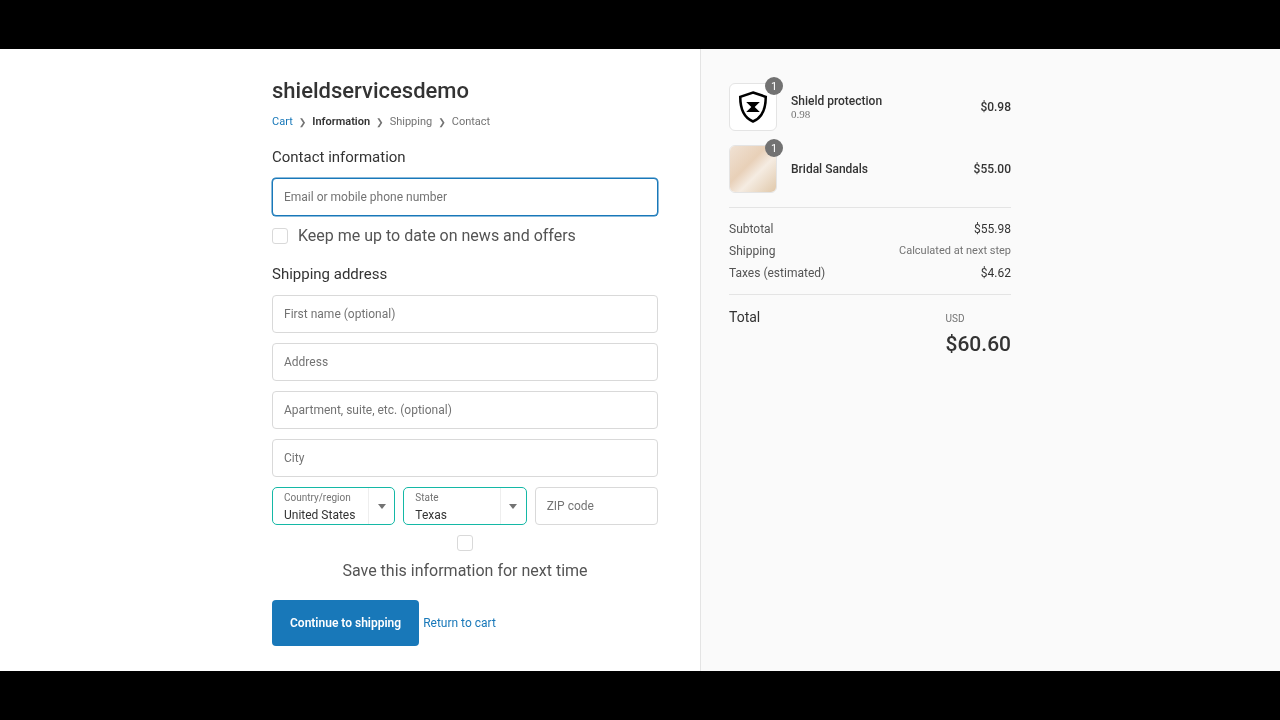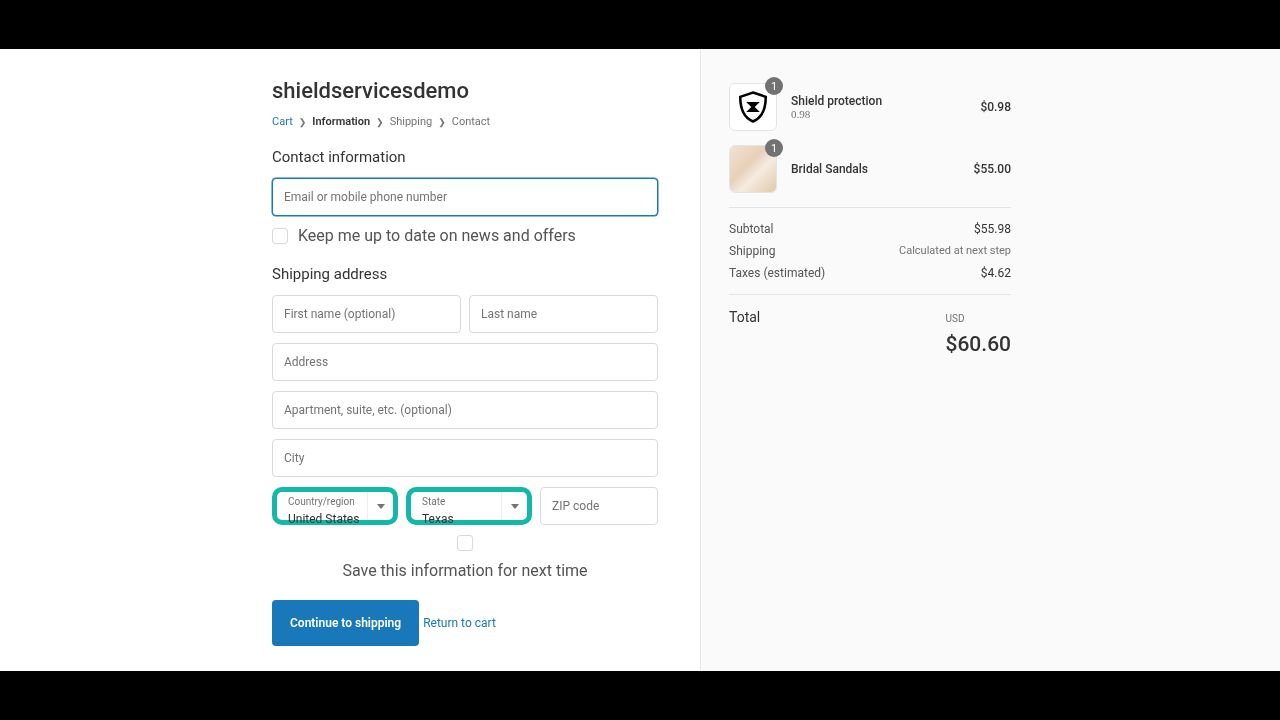--- a/index.html
+++ b/index.html
@@ -83,22 +83,22 @@
   .checkbox {
     width: 16px;
     height: 16px;
     border: 1px solid #d9d9d9;
     border-radius: 3px;
     background: #fff;
   }
   .check-label { font-size: 16px; color: #545454; }
   .select-wrap {
     position: relative;
-    border: 5px solid #14b8a6;
-    border-radius: 10px;
+    border: 1px solid #14b8a6;
+    border-radius: 5px;
     height: 38px;
     background: #fff;
     padding: 4px 11px 0 11px;
   }
   .select-label { font-size: 10px; color: #737373; display: block; line-height: 12px; }
   .select-value { font-size: 12px; color: #333; line-height: 16px; }
   .select-caret {
     position: absolute;
     right: 0;
     top: 0;
@@ -223,21 +223,20 @@
       <h2 class="section-title">Contact information</h2>
       <input class="field focused" placeholder="Email or mobile phone number" style="">
       <div class="check-row">
         <div class="checkbox"></div>
         <span class="check-label">Keep me up to date on news and offers</span>
       </div>
 
       <h2 class="section-title">Shipping address</h2>
       <div class="row">
         <input class="field" placeholder="First name (optional)" style="">
-        <input class="field" placeholder="Last name" style="">
       </div>
       <div class="row">
         <input class="field" placeholder="Address" style="">
       </div>
       <div class="row">
         <input class="field" placeholder="Apartment, suite, etc. (optional)" style="">
       </div>
       <div class="row">
         <input class="field" placeholder="City" style="">
       </div>

